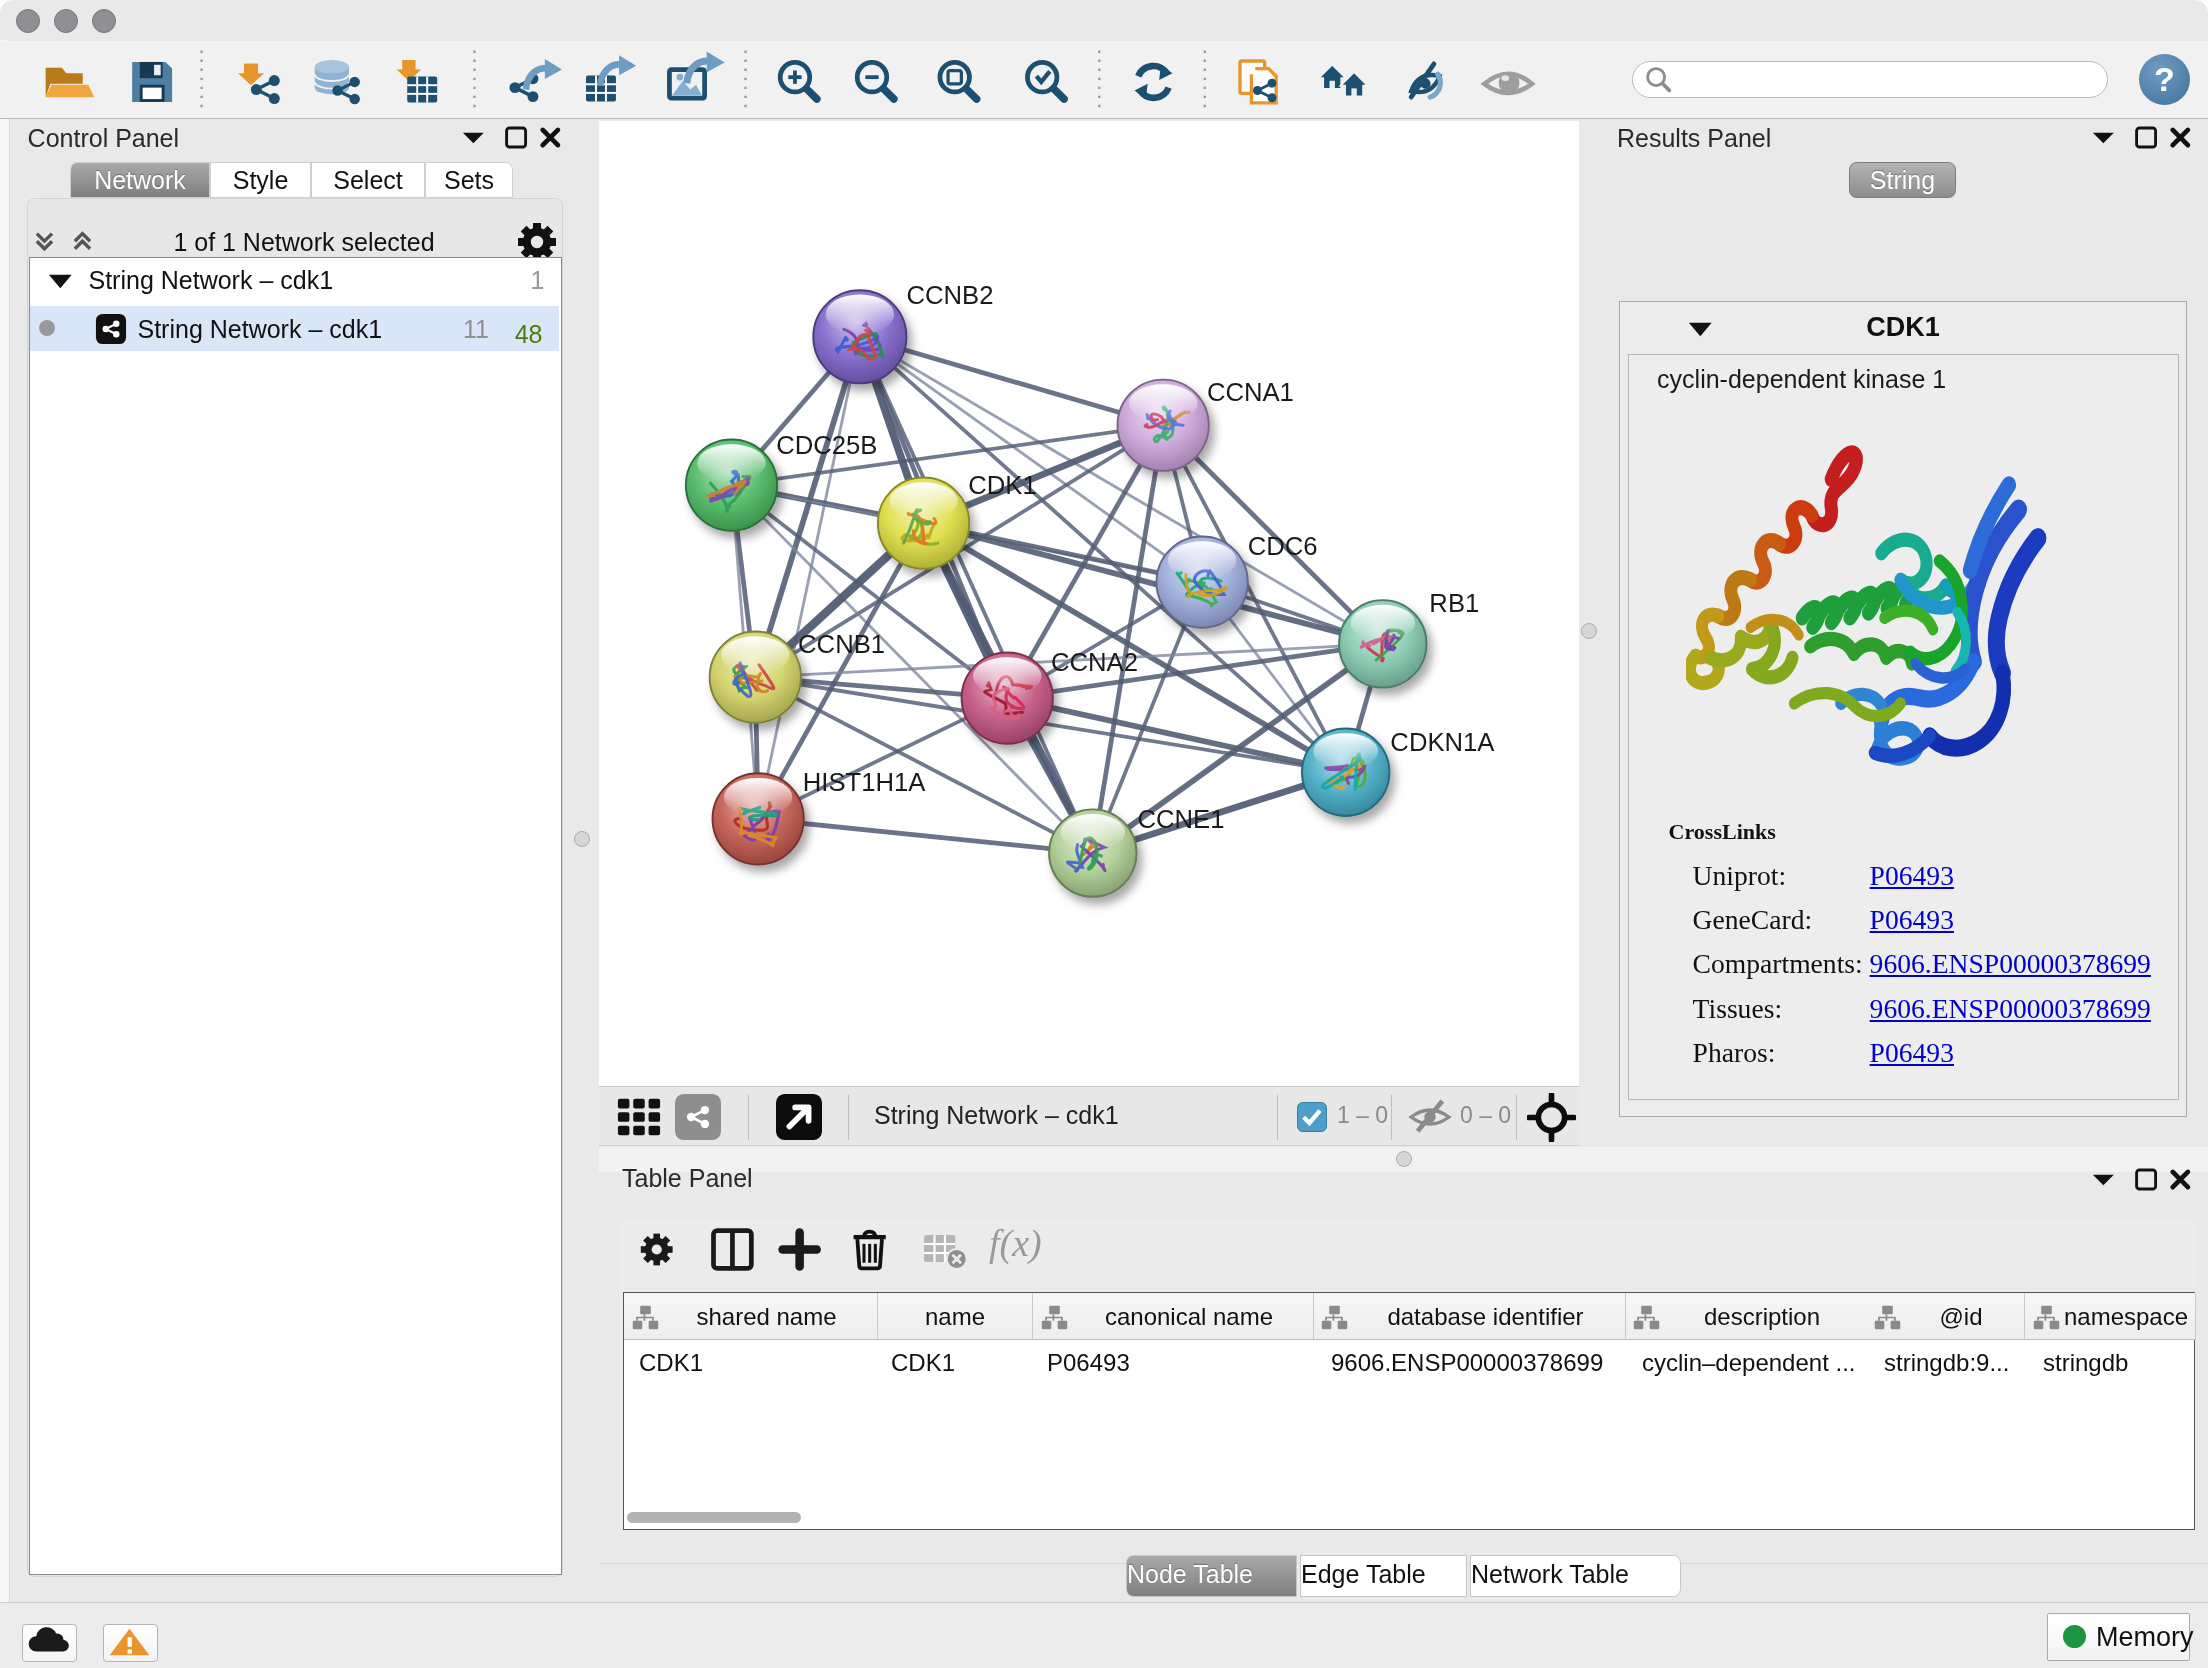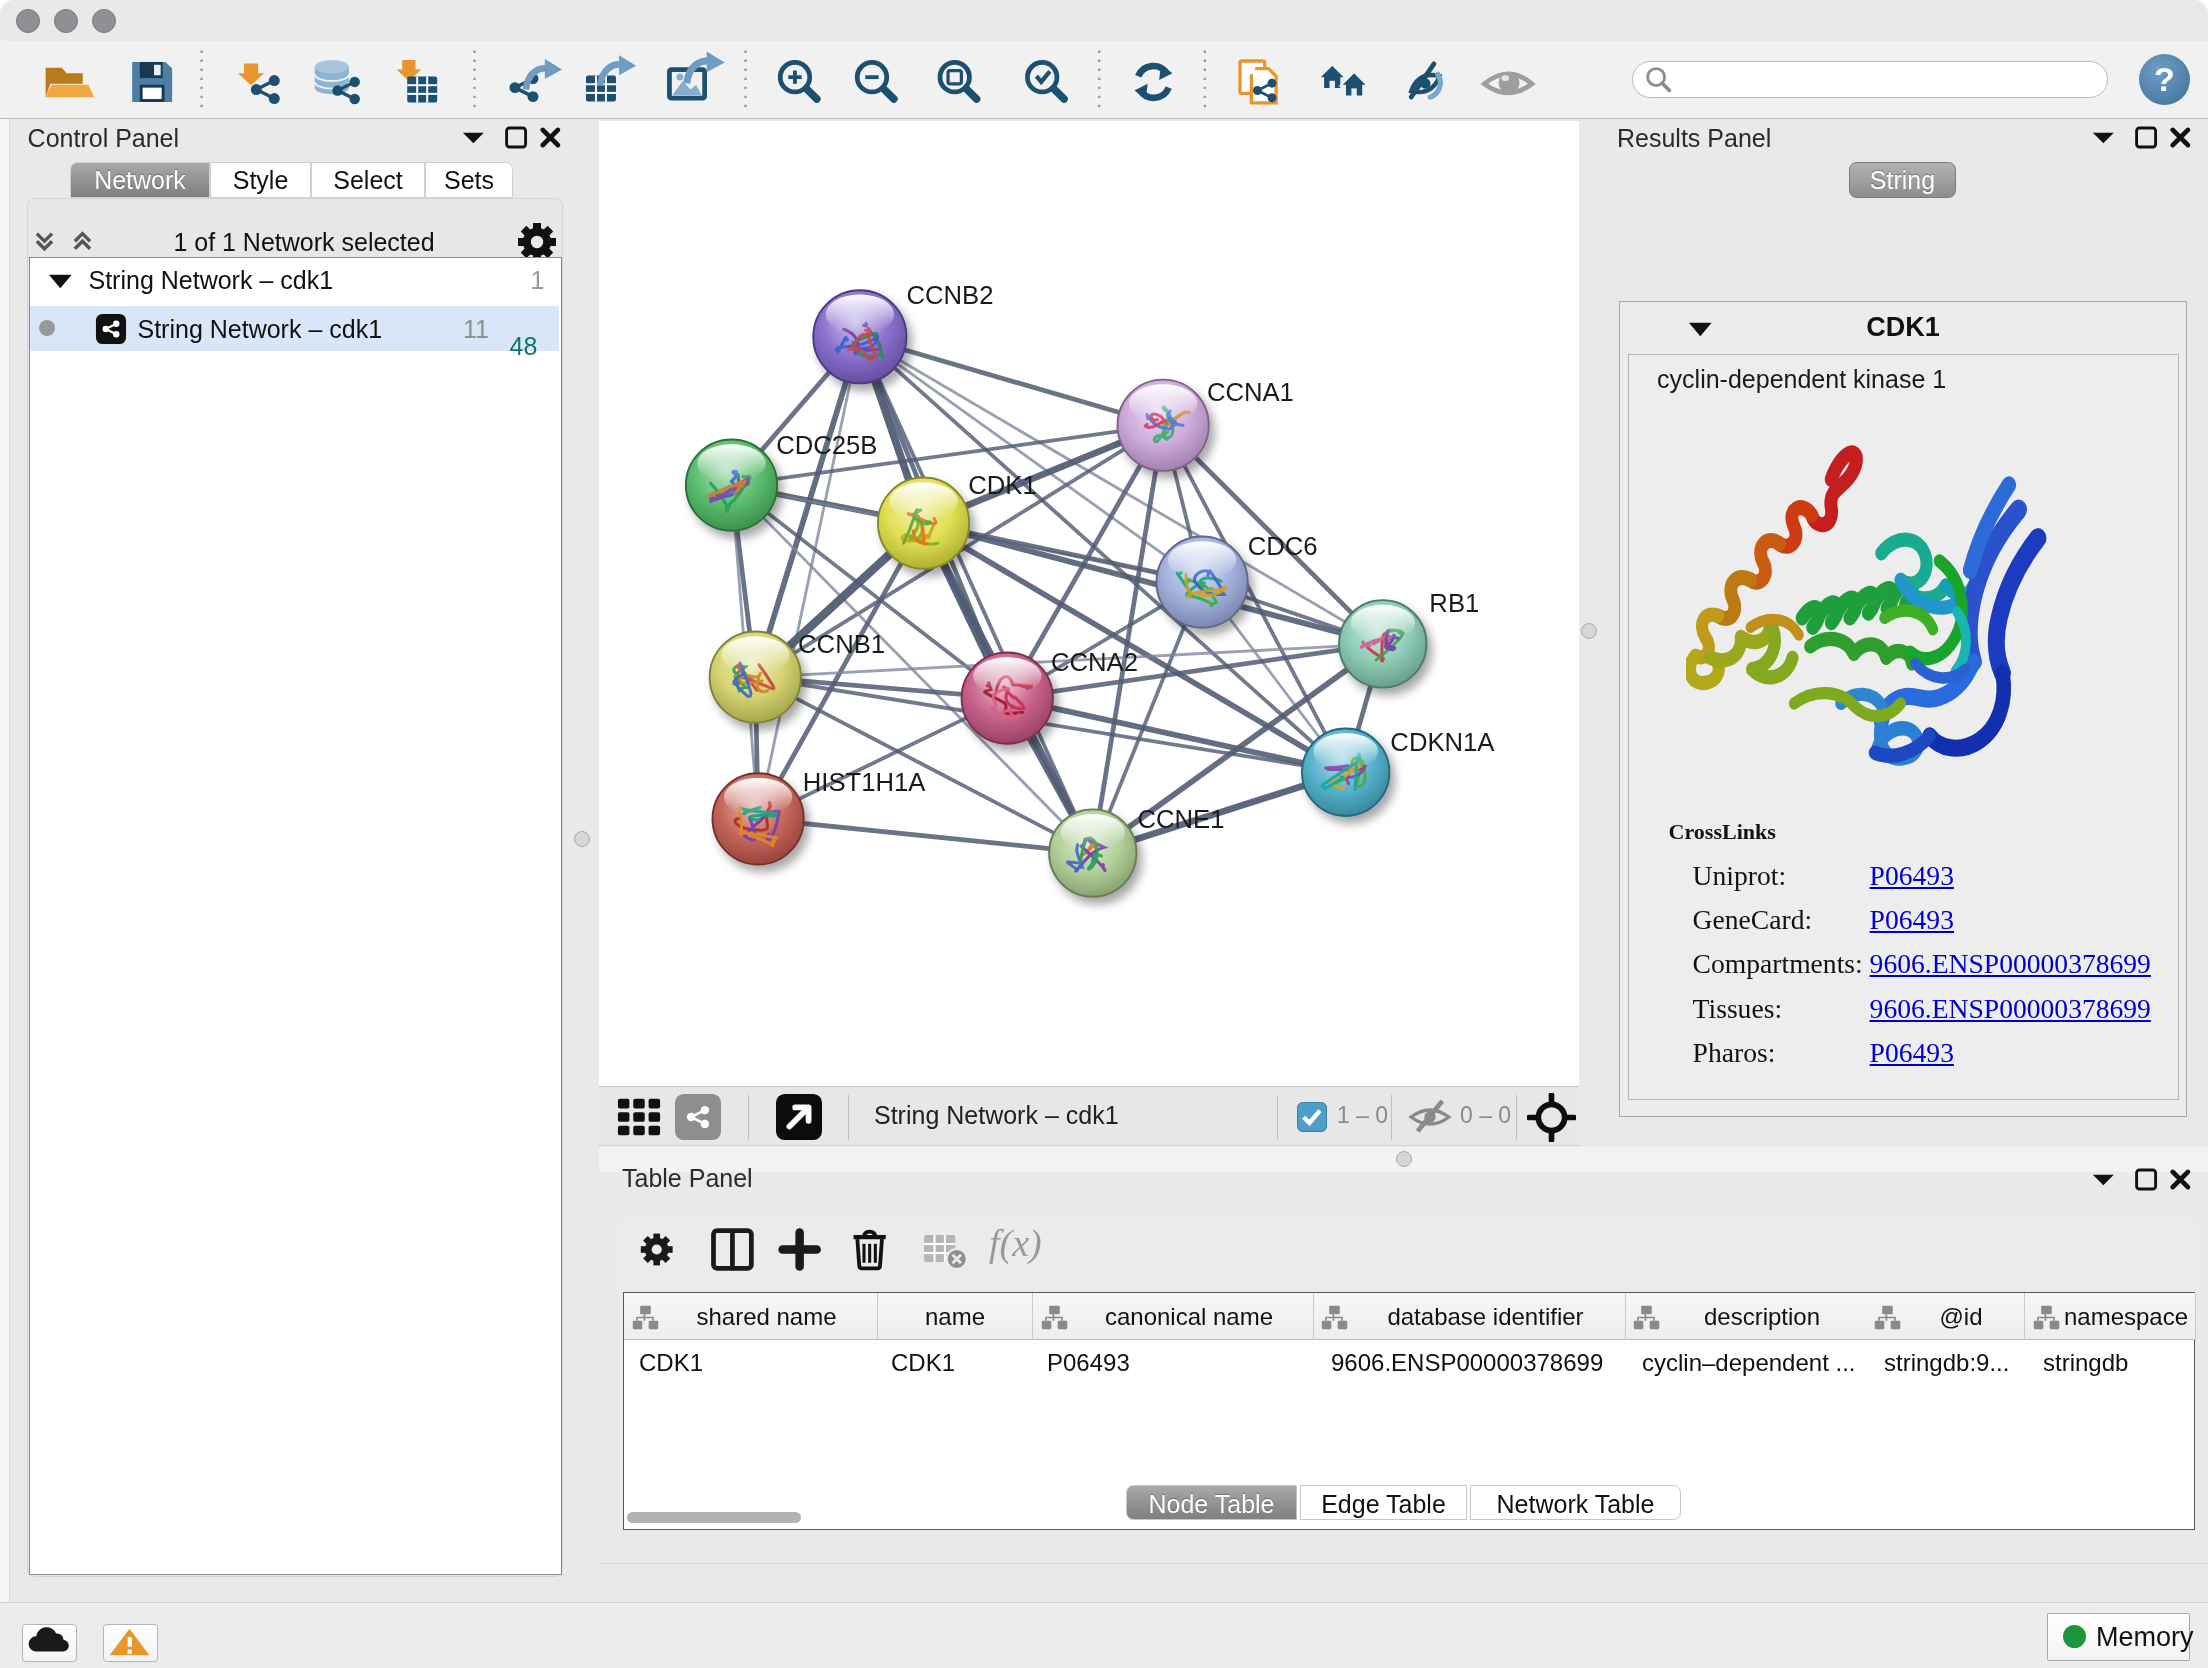--- a/index.html
+++ b/index.html
@@ -19,21 +19,21 @@
 .vdiv{position:absolute;top:7.6px;height:45px;width:1px;background:#bdbdbd}
 .sunk{position:absolute;border:1.9px solid #a9a9a9;background:#ececec}
 .btn{position:absolute;background:linear-gradient(#ffffff,#f0f0f0);border:1.4px solid #b4b4b4;border-radius:8.6px;font-size:25px;color:#111;text-align:center}
 .graybtn{background:linear-gradient(#b3b3b3,#8d8d8d);border:1px solid #7a7a7a;border-radius:7.6px;color:#fff;font-size:25px;text-align:center;text-shadow:0 -1px 1px rgba(0,0,0,.3)}
 .serif{font-family:"Liberation Serif",serif}
 a.lnk{color:#0000cc;text-decoration:underline}
 #tpanel-card{left:619px;top:1219px;width:1578px;height:314px;background:#ebebeb;border-radius:9.5px}
 #ttable{left:623px;top:1292px;width:1572px;height:238px;background:#ffffff;border:1.9px solid #555}
 .th{position:absolute;top:0;height:47px;background:linear-gradient(#f7f7f7,#ededed);border-right:1px solid #c9c9c9;font-size:24px;color:#111;line-height:47px;text-align:center;border-bottom:1px solid #bbb}
 .td{position:absolute;top:48px;height:44px;font-size:24px;color:#111;line-height:44px}
-.btab{position:absolute;top:1485px;height:35px;background:#ffffff;border:1px solid #c6c6c6;font-size:25px;line-height:36px;text-align:center;color:#111}
+.btab{position:absolute;top:1555px;height:42px;background:#ffffff;border:1px solid #c6c6c6;font-size:25px;line-height:36px;text-align:left;color:#111}
 #statusbar{left:0;top:1602px;width:2208px;height:67px;background:#ececec;border-top:1.9px solid #d2d2d2}
 .sbtn{position:absolute;background:linear-gradient(#ffffff,#f3f3f3);border:1.9px solid #b5b5b5;border-radius:3.8px}
 .handle{position:absolute;width:16px;height:16px;border-radius:50%;background:#d6d6d6;border:1px solid #ababab}
 </style></head><body>
 <div id="win">
 <div class="abs" style="left:0;top:40px;width:9.5px;height:1628px;background:#f6f6f6;border-right:1px solid #dcdcdc"></div>
     <div class="abs tl" style="left:16px"></div>
     <div class="abs tl" style="left:54px"></div>
     <div class="abs tl" style="left:92px"></div>
     <div id="toolbar" class="abs"><svg width="2208" height="79" viewBox="0 0 2322 83">
@@ -238,21 +238,21 @@
             <line x1="11.42" y1="17" x2="22.58" y2="22.58"></line>
           </g>
           <g fill="#fff">
             <circle cx="22.58" cy="11.42" r="3.41"></circle>
             <circle cx="11.42" cy="17" r="3.41"></circle>
             <circle cx="22.58" cy="22.58" r="3.41"></circle>
           </g>
         </svg>
         <div class="abs" style="left:108px;top:8.6px;font-size:25px;color:#111">String Network – cdk1</div>
         <div class="abs" style="left:430px;top:8.6px;width:33px;text-align:center;font-size:25px;color:#909090">11</div>
-        <div class="abs" style="left:475px;top:26px;width:38px;text-align:center;font-size:25px;color:#0f766e">48</div>
+        <div class="abs" style="left:475px;top:14px;width:38px;text-align:right;font-size:25px;color:#4d7c0f">48</div>
       </div>
     </div>
     <div id="netview" class="abs"><svg width="980" height="965" viewBox="0 0 1030 1015">
         <defs>
           <radialGradient id="g0" cx="0.45" cy="0.35" r="0.72">
             <stop offset="0" stop-color="#ccc2ea"></stop>
             <stop offset="0.5" stop-color="#8a71ce"></stop>
             <stop offset="1" stop-color="#5c4695"></stop>
           </radialGradient>
           <radialGradient id="g1" cx="0.45" cy="0.35" r="0.72">

